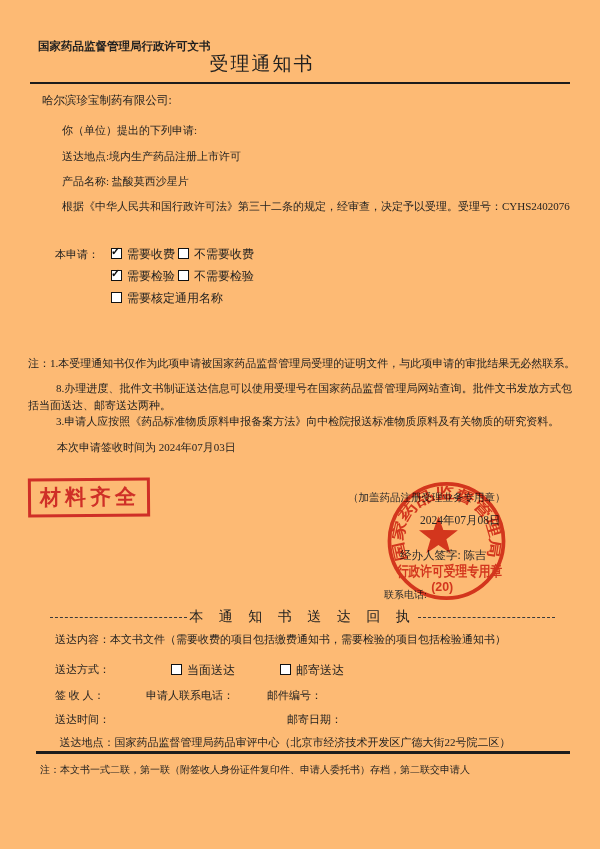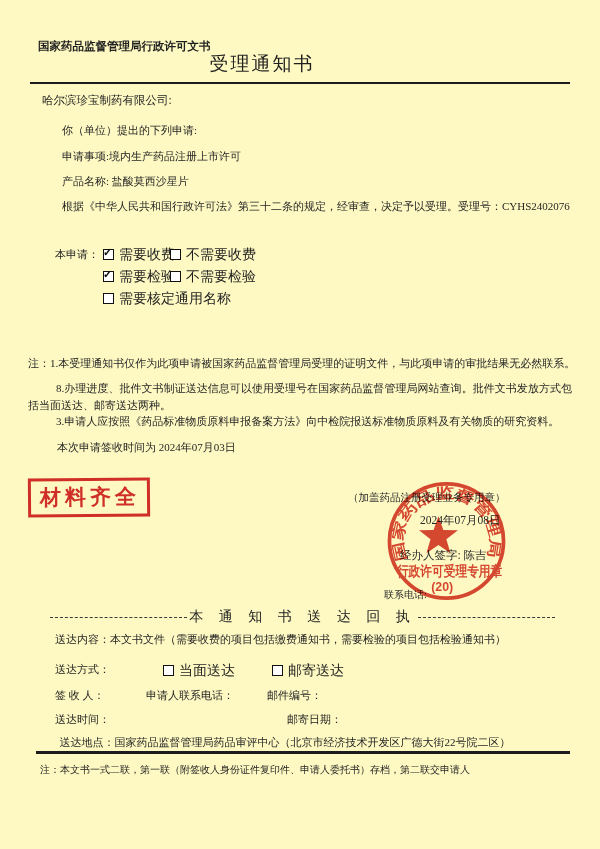--- a/index.html
+++ b/index.html
@@ -1,36 +1,36 @@
 <!DOCTYPE html>
 <html><head>
 <meta charset="utf-8">
 <style>
   html,body{margin:0;padding:0;background:#888;}
   .page{
     position:relative;width:600px;height:849px;margin:0 auto;
-    background:#fef9c3;overflow:hidden;color:#1f1f1f;
+    background:#fdba74;overflow:hidden;color:#1f1f1f;
     font-family:"Liberation Serif","DejaVu Serif",serif;
   }
   .abs{position:absolute;white-space:nowrap;}
   .doc-class{font-family:"Liberation Sans","DejaVu Sans",sans-serif;font-weight:bold;font-size:11.5px;}
   .doc-title{font-size:19px;letter-spacing:2px;text-align:center;width:200px;font-family:Liberation Serif, serif;}
   .rule{position:absolute;background:#1c1c1c;}
   .t11{font-size:11px;}
   .t10{font-size:11px;}
   .para{position:absolute;white-space:normal;font-size:11px;line-height:16.5px;text-align:justify;}
   .indent{text-indent:28px;}
   .checkbox{
     display:inline-block;width:9px;height:9px;border:1.5px solid #111;
     position:relative;margin-right:5px;vertical-align:-1px;background:#fff;
   }
   .checkbox.checked::after{
     content:"✓";position:absolute;left:-1px;top:-4px;font-size:11px;font-weight:bold;color:#111;
   }
-  .cb-item{position:absolute;font-size:14px;}
+  .cb-item{position:absolute;font-size:12px;margin-left:8px;}
   .stamp-box{
     position:absolute;left:28px;top:478px;
     border:3px solid #cf2f27;color:#cf2f27;
     font-size:21px;font-weight:bold;letter-spacing:4px;
     padding:2px 7px 3px 9px;transform:rotate(-0.5deg);
     background:rgba(255,255,255,0);
   }
   .seal{position:absolute;left:381px;top:479px;mix-blend-mode:multiply;opacity:.92;}
   .seal-black{color:#2a2a2a;}
   .divider{position:absolute;left:50px;top:608px;width:505px;display:flex;align-items:center;}
@@ -41,21 +41,21 @@
 <body>
 
 <div class="page">
 
   <div class="abs doc-class" style="left:38px;top:39px">国家药品监督管理局行政许可文书</div>
   <div class="abs doc-title" style="left:162px;top:51px">受理通知书</div>
   <div class="rule" style="left:30px;top:82px;width:540px;height:2px"></div>
 
   <div class="abs" style="left:42px;top:93px;font-size:11.5px">哈尔滨珍宝制药有限公司:</div>
   <div class="abs t11" style="left:62px;top:123px">你（单位）提出的下列申请:</div>
-  <div class="abs t11" style="left:62px;top:149px">申请事项:境内生产药品注册上市许可</div>
+  <div class="abs t11" style="left:62px;top:149px">送达地点:境内生产药品注册上市许可</div>
   <div class="abs t11" style="left:62px;top:174px">产品名称: 盐酸莫西沙星片</div>
   <div class="abs t11" style="left:62px;top:199px">根据《中华人民共和国行政许可法》第三十二条的规定，经审查，决定予以受理。受理号：CYHS2402076</div>
 
   <div class="abs t11" style="left:55px;top:247px">本申请：</div>
 
   <span class="cb-item" style="left:103px;top:246px">
     <span class="checkbox checked"></span><span>需要收费</span>
   </span>
   <span class="cb-item" style="left:170px;top:246px">
     <span class="checkbox"></span><span>不需要收费</span>

